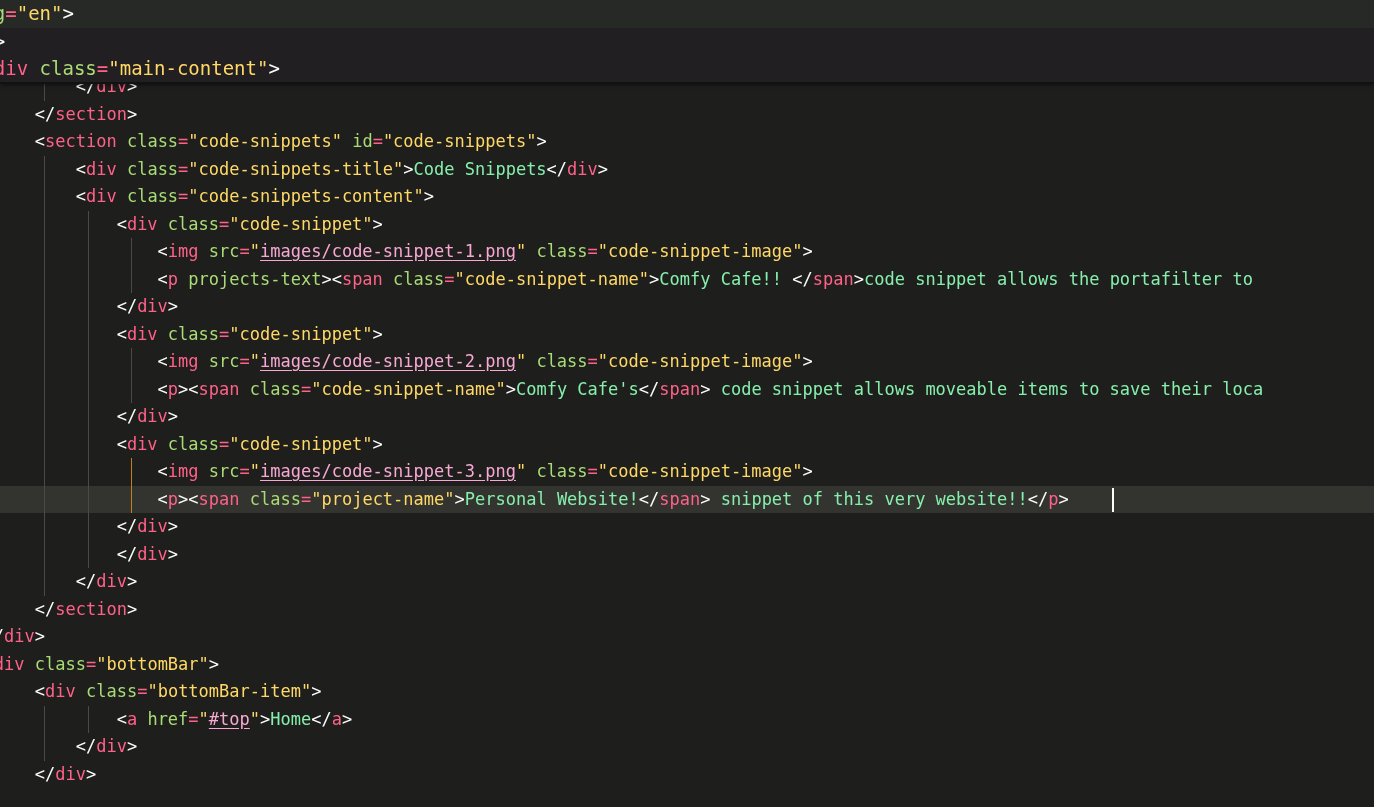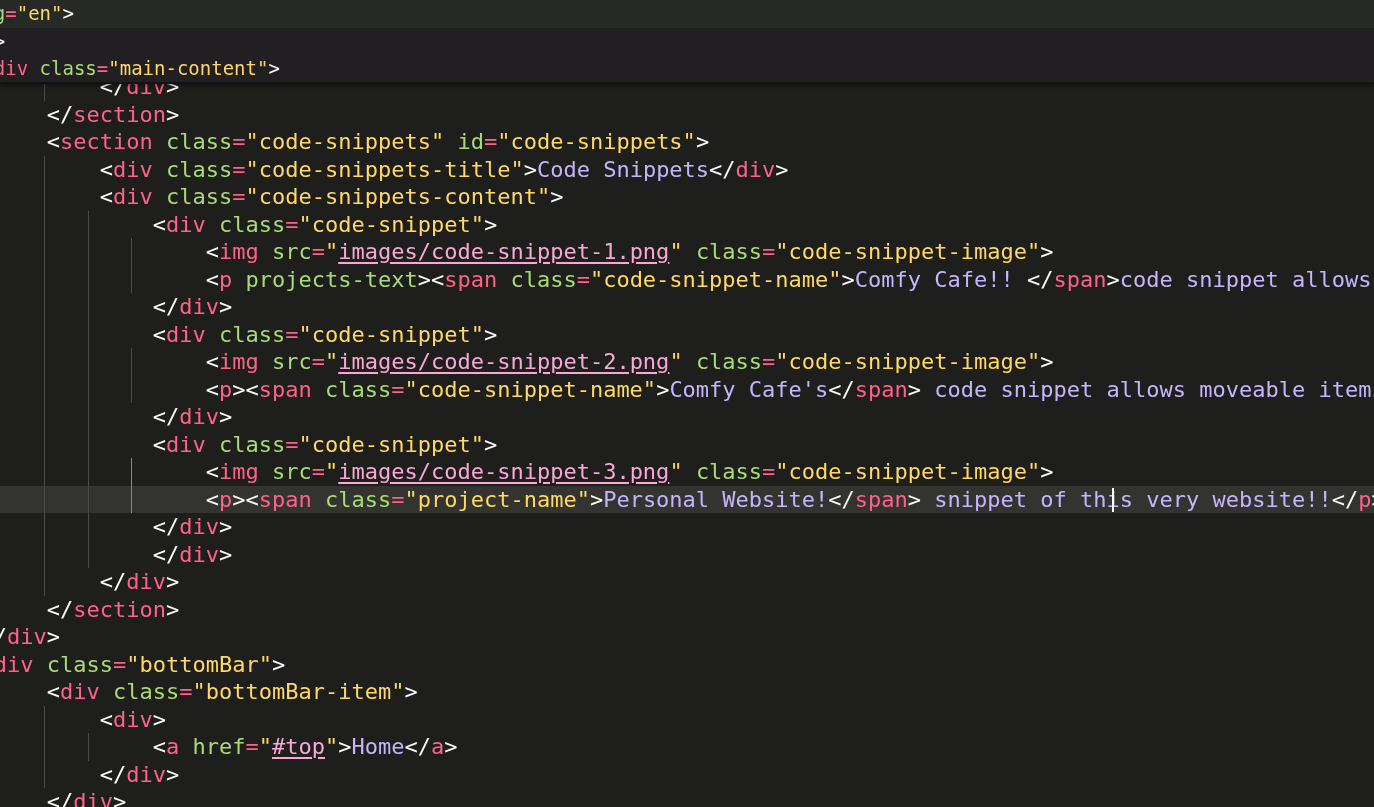--- a/index.html
+++ b/index.html
@@ -56,21 +56,21 @@
     top: 73px;
     width: 1374px;
     height: 734px;
     overflow: hidden;
   }
   .row {
     position: relative;
     height: 27.5px;
     line-height: 27.5px;
     white-space: pre;
-    font-size: 22px;
+    font-size: 17px;
     overflow: hidden;
   }
   .code-text {
     position: relative;
     z-index: 3;
     display: block;
     padding-left: 0px;
     white-space: pre;
   }
 
@@ -95,21 +95,21 @@
   .guide.active {
     background: #c0811f;
   }
 
   
   .t-punct   { color: #fcfcfa; }
   .t-tag     { color: #ff6188; }
   .t-attr    { color: #a9dc76; }
   .t-str     { color: #ffd866; }
   .t-eq      { color: #ff6188; }
-  .t-text    { color: #c4b5fd; }
+  .t-text    { color: #86efac; }
   .t-link    { color: #f9a8d4; text-decoration: underline; text-underline-offset: 3px; }
 
   
   #caret {
     position: absolute;
     width: 2px;
     height: 24px;
     background: #fcfcfa;
     z-index: 9;
   }
@@ -136,21 +136,20 @@
       <div class="row" id="line-code-snippet-open-3"><div class="guide" style="left: 44px;"></div><div class="guide" style="left: 88px;"></div><span class="code-text" style="margin-left: -6.2px;"><span class="t-text">            </span><span class="t-punct">&lt;</span><span class="t-tag">div</span><span class="t-text"> </span><span class="t-attr">class</span><span class="t-eq">=</span><span class="t-str">"code-snippet"</span><span class="t-punct">&gt;</span></span></div>
       <div class="row" id="line-img-snippet-3"><div class="guide" style="left: 44px;"></div><div class="guide" style="left: 88px;"></div><div class="guide active" style="left: 131px;"></div><span class="code-text" style="margin-left: -6.2px;"><span class="t-text">                </span><span class="t-punct">&lt;</span><span class="t-tag">img</span><span class="t-text"> </span><span class="t-attr">src</span><span class="t-eq">=</span><span class="t-str">"</span><span class="t-link">images/code-snippet-3.png</span><span class="t-str">"</span><span class="t-text"> </span><span class="t-attr">class</span><span class="t-eq">=</span><span class="t-str">"code-snippet-image"</span><span class="t-punct">&gt;</span></span></div>
       <div class="row active" id="line-p-snippet-3-active"><div class="lh"></div><div class="guide" style="left: 44px;"></div><div class="guide" style="left: 88px;"></div><div class="guide active" style="left: 131px;"></div><span class="code-text" style="margin-left: -6.2px;"><span class="t-text">                </span><span class="t-punct">&lt;</span><span class="t-tag">p</span><span class="t-punct">&gt;</span><span class="t-punct">&lt;</span><span class="t-tag">span</span><span class="t-text"> </span><span class="t-attr">class</span><span class="t-eq">=</span><span class="t-str">"project-name"</span><span class="t-punct">&gt;</span><span class="t-text">Personal Website!</span><span class="t-punct">&lt;/</span><span class="t-tag">span</span><span class="t-punct">&gt;</span><span class="t-text"> snippet of this very website!!</span><span class="t-punct">&lt;/</span><span class="t-tag">p</span><span class="t-punct">&gt;</span></span></div>
       <div class="row" id="line-close-div-snippet-3"><div class="guide" style="left: 44px;"></div><div class="guide" style="left: 88px;"></div><span class="code-text" style="margin-left: -6.2px;"><span class="t-text">            </span><span class="t-punct">&lt;/</span><span class="t-tag">div</span><span class="t-punct">&gt;</span></span></div>
       <div class="row" id="line-close-div-content"><div class="guide" style="left: 44px;"></div><div class="guide" style="left: 88px;"></div><span class="code-text" style="margin-left: -6.2px;"><span class="t-text">            </span><span class="t-punct">&lt;/</span><span class="t-tag">div</span><span class="t-punct">&gt;</span></span></div>
       <div class="row" id="line-close-div-snippets"><div class="guide" style="left: 44px;"></div><span class="code-text" style="margin-left: -6.2px;"><span class="t-text">        </span><span class="t-punct">&lt;/</span><span class="t-tag">div</span><span class="t-punct">&gt;</span></span></div>
       <div class="row" id="line-close-section-2"><span class="code-text" style="margin-left: -6.2px;"><span class="t-text">    </span><span class="t-punct">&lt;/</span><span class="t-tag">section</span><span class="t-punct">&gt;</span></span></div>
       <div class="row" id="line-close-main-content"><span class="code-text" style="margin-left: -6.2px;"><span class="t-punct">/</span><span class="t-tag">div</span><span class="t-punct">&gt;</span></span></div>
       <div class="row" id="line-open-bottombar"><span class="code-text" style="margin-left: -6.2px;"><span class="t-tag">div</span><span class="t-text"> </span><span class="t-attr">class</span><span class="t-eq">=</span><span class="t-str">"bottomBar"</span><span class="t-punct">&gt;</span></span></div>
       <div class="row" id="line-open-bottombar-item"><span class="code-text" style="margin-left: -6.2px;"><span class="t-text">    </span><span class="t-punct">&lt;</span><span class="t-tag">div</span><span class="t-text"> </span><span class="t-attr">class</span><span class="t-eq">=</span><span class="t-str">"bottomBar-item"</span><span class="t-punct">&gt;</span></span></div>
-      <div class="row" id="line-open-inner-div"><div class="guide" style="left: 44px;"></div><span class="code-text" style="margin-left: -6.2px;"><span class="t-text">        </span><span class="t-punct">&lt;</span><span class="t-tag">div</span><span class="t-punct">&gt;</span></span></div>
       <div class="row" id="line-anchor-home"><div class="guide" style="left: 44px;"></div><div class="guide" style="left: 88px;"></div><span class="code-text" style="margin-left: -6.2px;"><span class="t-text">            </span><span class="t-punct">&lt;</span><span class="t-tag">a</span><span class="t-text"> </span><span class="t-attr">href</span><span class="t-eq">=</span><span class="t-str">"</span><span class="t-link">#top</span><span class="t-str">"</span><span class="t-punct">&gt;</span><span class="t-text">Home</span><span class="t-punct">&lt;/</span><span class="t-tag">a</span><span class="t-punct">&gt;</span></span></div>
       <div class="row" id="line-close-inner-div"><div class="guide" style="left: 44px;"></div><span class="code-text" style="margin-left: -6.2px;"><span class="t-text">        </span><span class="t-punct">&lt;/</span><span class="t-tag">div</span><span class="t-punct">&gt;</span></span></div>
       <div class="row" id="line-close-bottombar-item"><span class="code-text" style="margin-left: -6.2px;"><span class="t-text">    </span><span class="t-punct">&lt;/</span><span class="t-tag">div</span><span class="t-punct">&gt;</span></span></div>
     </div>
 
   <div id="sticky">
     <div class="sticky-line s0" id="sticky-html-tag"><span class="code-text" style="margin-left: -6.2px;"><span class="t-attr">g</span><span class="t-eq">=</span><span class="t-str">"en"</span><span class="t-punct">&gt;</span></span></div>
       <div class="sticky-line s1" id="sticky-body-tag"><span class="code-text" style="margin-left: -6.2px;"><span class="t-punct">&gt;</span></span></div>
       <div class="sticky-line s2" id="sticky-main-content-div"><span class="code-text" style="margin-left: -6.2px;"><span class="t-tag">div</span><span class="t-text"> </span><span class="t-attr">class</span><span class="t-eq">=</span><span class="t-str">"main-content"</span><span class="t-punct">&gt;</span></span></div>
       <div id="sticky-border" style="top: 81.5px;"></div>

